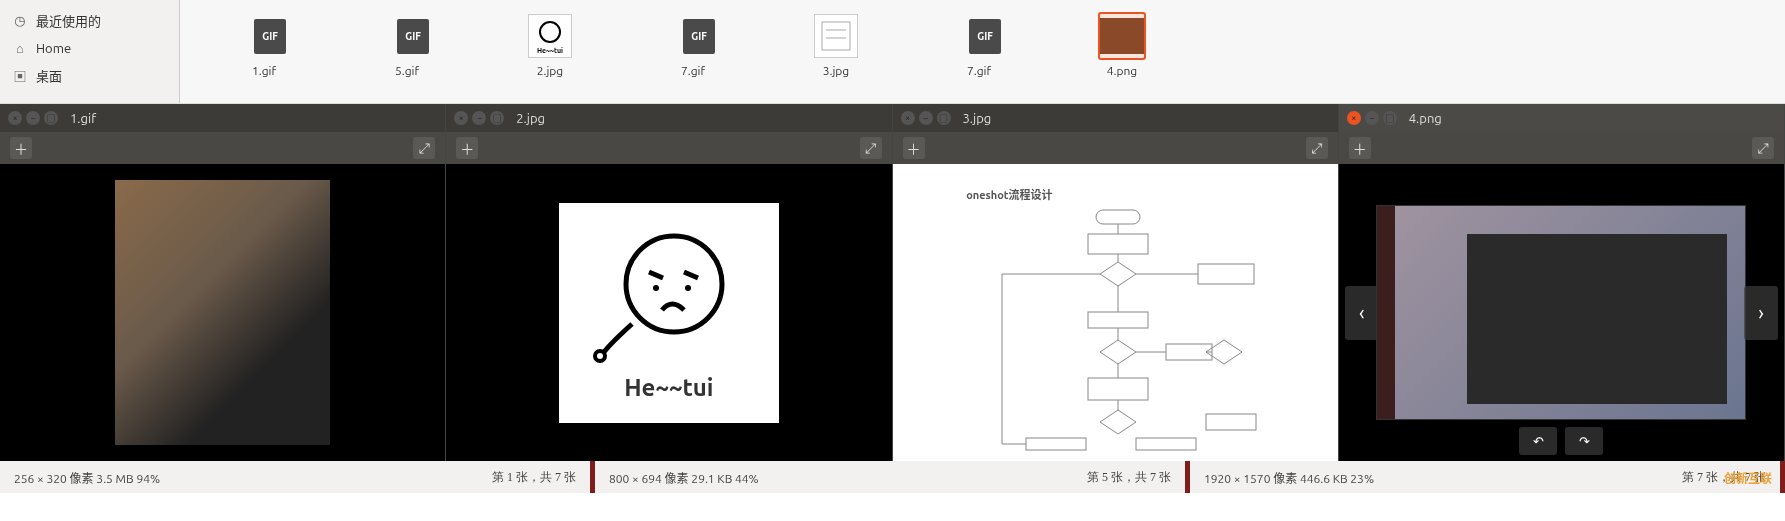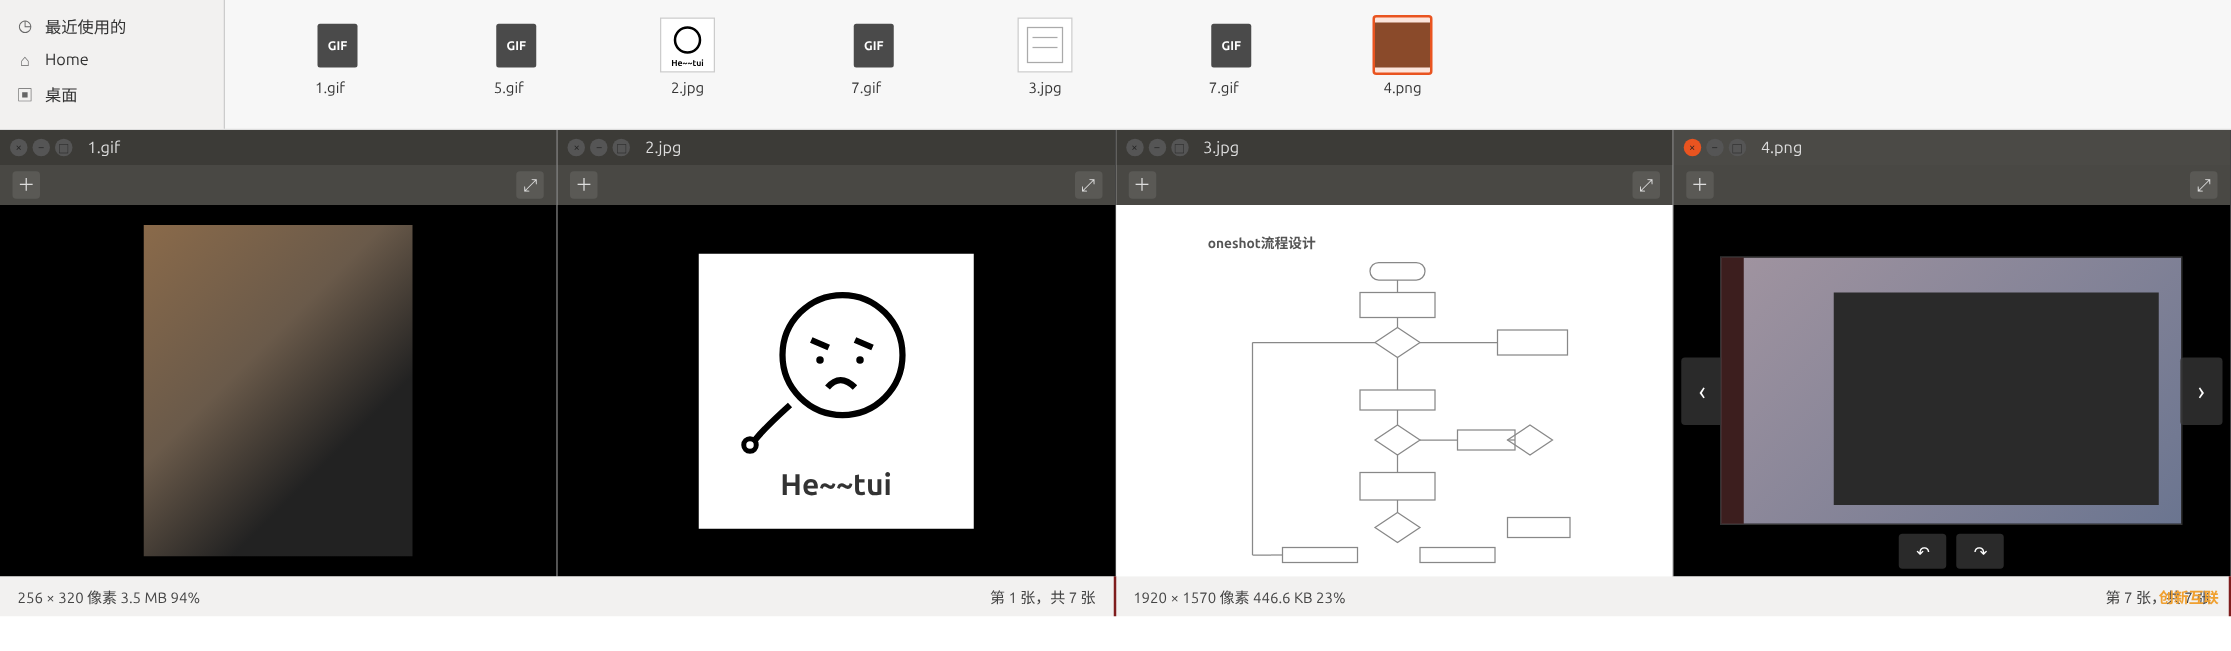--- a/index.html
+++ b/index.html
@@ -27,22 +27,22 @@
   .win-controls { display: flex; gap: 4px; margin-right: 12px; }
   .win-btn { width: 14px; height: 14px; border-radius: 50%; background: #555; display:flex; align-items:center; justify-content:center; font-size:9px; color:#222;}
   .win-btn.close-active { background: #e95420; }
   .toolbar { height: 32px; background: #494844; display: flex; align-items: center; justify-content: space-between; padding: 0 10px; }
   .tool-btn { width: 22px; height: 22px; background: #5a5955; border-radius: 3px; display: flex; align-items: center; justify-content: center; color: #ddd; cursor: pointer; font-size: 14px; }
   .image-area { flex: 1; background: #000; display: flex; align-items: center; justify-content: center; overflow: hidden; position:relative;}
   .image-area.white { background: #fff; }
   
   
   .status-row { display: flex; height: 32px; background: #f2f1f0; }
-  .status-cell { flex: 1; display: flex; align-items: center; padding: 0 14px; font-size: 12px; color: #444; border-right: 2px solid #7f1d1d; }
-  .status-right { margin-left: auto; }
+  .status-cell { flex: 1; display: flex; align-items: center; padding: 0 14px; font-size: 12px; color: #444; border-right: 5px solid #7f1d1d; }
+  .status-right { margin-left: auto; font-family: Liberation Serif, serif; }
 
   .nav-arrow { position:absolute; top:50%; transform:translateY(-50%); width:34px; height:54px; background:rgba(60,60,60,.7); display:flex; align-items:center; justify-content:center; color:#fff; font-size:20px; cursor:pointer; border-radius:3px;}
   .nav-arrow.left{left:6px;} .nav-arrow.right{right:6px;}
   .rot-tools{position:absolute; bottom:6px; left:50%; transform:translateX(-50%); display:flex; gap:8px;}
   .rot-btn{width:38px;height:28px;background:rgba(60,60,60,.7);border-radius:3px;display:flex;align-items:center;justify-content:center;color:#fff;}
   
   
   .penguin-img{width:215px;height:265px;background:linear-gradient(135deg,#8a6a4a 0%,#6a5a4a 40%,#222 70%);position:relative;}
   .hetui-box{width:220px;height:220px;background:#fff;display:flex;flex-direction:column;align-items:center;justify-content:center;}
   .hetui-box svg{width:170px;height:150px;}
@@ -252,18 +252,22 @@
     </div>
   </div>
 
 </div>
 
 <div class="status-row">
   <div class="status-cell">
     <span>256 × 320 像素  3.5 MB   94%</span>
     <span class="status-right">第 1 张，共 7 张</span>
   </div>
+  <div class="status-cell">
+    <span>800 × 694 像素  29.1 KB   44%</span>
+    <span class="status-right">第 5 张，共 7 张</span>
+  </div>
   <div class="status-cell" style="position:relative">
     <span>1920 × 1570 像素  446.6 KB   23%</span>
     <span class="status-right">第 7 张，共 7 张</span>
     <span style="position:absolute;right:8px;color:#f0a030;font-size:12px;font-weight:bold">创新互联</span>
   </div>
 </div>
 
 </body></html>

